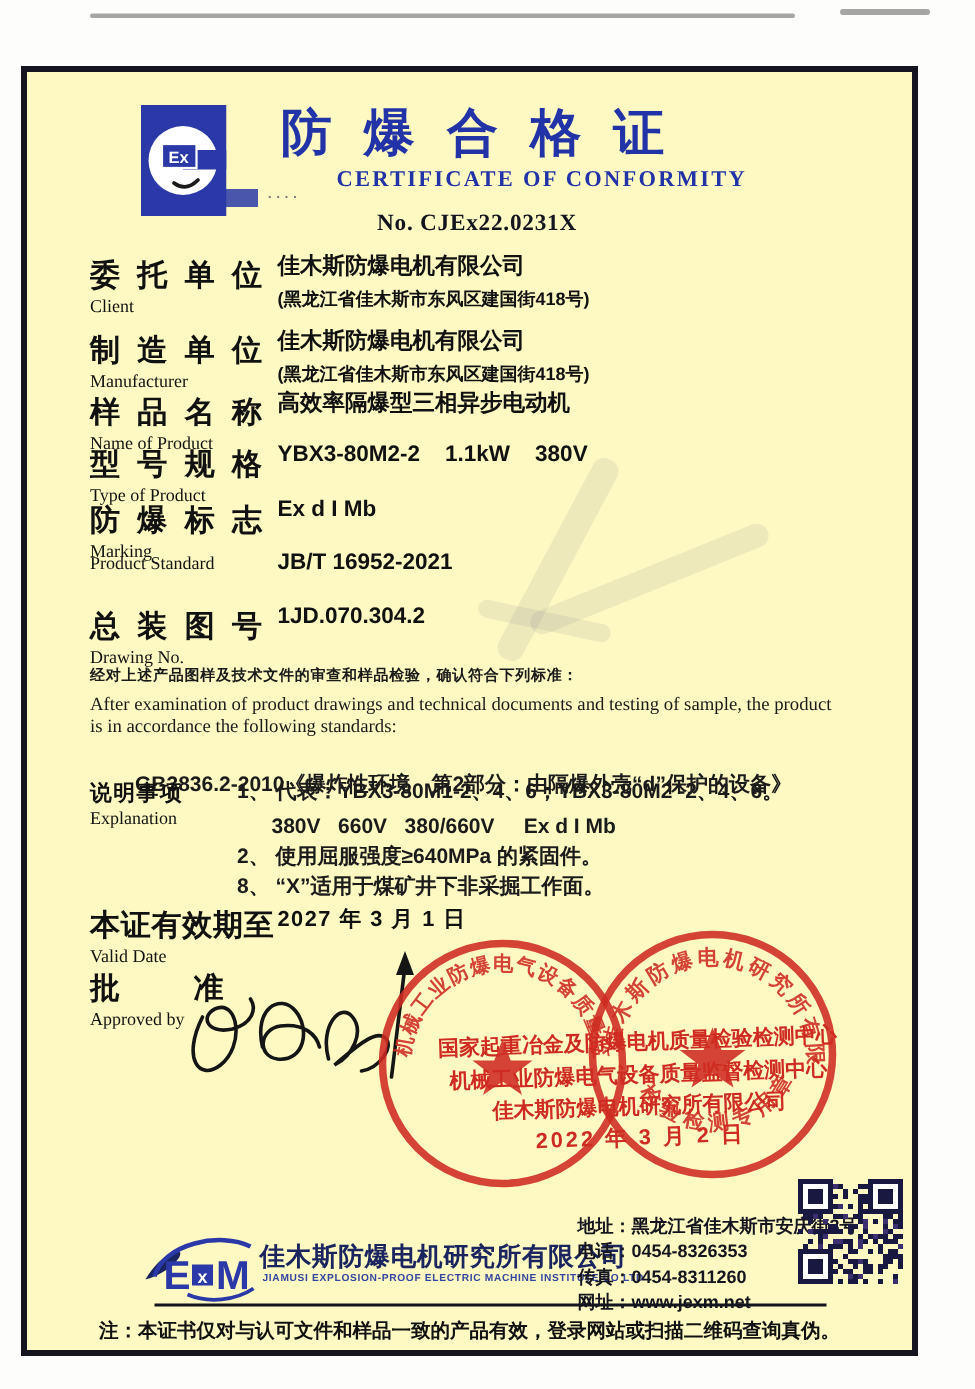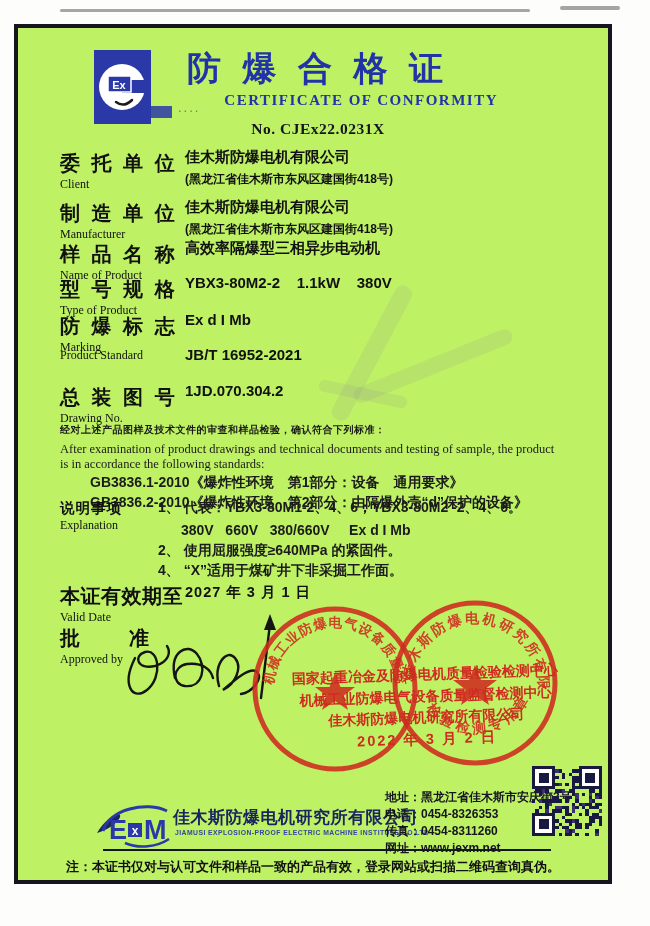--- a/index.html
+++ b/index.html
@@ -1,19 +1,19 @@
 <!DOCTYPE html>
 <html><head>
 <meta charset="utf-8">
 <style>
   html,body{margin:0;padding:0;background:#ffffff;}
   .page{position:relative;width:650px;height:926px;background:#fdfdfb;overflow:hidden;
         font-family:"Liberation Sans",sans-serif;color:#1b1b1b;}
   .scan-smudge{position:absolute;background:#3a3a3a;opacity:.45;border-radius:2px;}
-  .frame{position:absolute;left:14px;top:24px;width:590px;height:852px;border:4px solid #15151f;background:#bef264;}
+  .frame{position:absolute;left:14px;top:44px;width:590px;height:852px;border:4px solid #15151f;background:#fef9c3;}
   
   .logo{position:absolute;left:76px;top:22px;}
   .title{position:absolute;left:120px;top:18px;width:360px;text-align:center;
          font-size:34px;font-weight:bold;color:#2233a8;letter-spacing:6px;}
   .subtitle{position:absolute;left:120px;top:64px;width:360px;text-align:right;
          font-family:"Liberation Serif",serif;font-weight:bold;font-size:15px;color:#2233a8;letter-spacing:1.5px;}
   .certno{position:absolute;left:120px;top:92px;width:360px;text-align:center;
          font-family:"Liberation Serif",serif;font-weight:600;font-size:15.5px;color:#15151f;letter-spacing:.5px;}
   .logo-artifact{position:absolute;left:132px;top:78px;width:22px;height:12px;background:#2a3aa8;opacity:.85;}
   .logo-dots{position:absolute;left:160px;top:72px;color:#777;font-size:13px;letter-spacing:2px;}
@@ -111,31 +111,30 @@
     </div>
     <div class="val" style="top:354px">1JD.070.304.2</div>
 
     <div class="diag" style="left:345px;top:250px;width:18px;height:150px;transform:rotate(28deg);"></div>
     <div class="diag" style="left:330px;top:330px;width:170px;height:16px;transform:rotate(-22deg);"></div>
     <div class="diag" style="left:300px;top:360px;width:90px;height:12px;transform:rotate(12deg);"></div>
 
     <div class="stmt-zh">经对上述产品图样及技术文件的审查和样品检验，确认符合下列标准：</div>
     <div class="stmt-en" style="top:414px">After examination of product drawings and technical documents and testing of sample, the product</div>
     <div class="stmt-en" style="top:429px">is in accordance the following standards:</div>
-    <div class="std" style="top:446px">GB3836.1-2010《爆炸性环境　第1部分：设备　通用要求》</div>
     <div class="std" style="top:466px">GB3836.2-2010《爆炸性环境　第2部分：由隔爆外壳“d”保护的设备》</div>
 
     <div class="lbl" style="top:471px;width:120px;">
       <div class="zh" style="letter-spacing:1px;font-size:14.5px;">说明事项</div>
       <div class="en">Explanation</div>
     </div>
     <div class="expl-item" style="left:140px;top:471px">1、 代表：YBX3-80M1-2、4、6；YBX3-80M2 -2、4、6。</div>
     <div class="expl-item" style="left:163px;top:494px">380V   660V   380/660V     Ex d I Mb</div>
     <div class="expl-item" style="left:140px;top:514px">2、 使用屈服强度≥640MPa 的紧固件。</div>
-    <div class="expl-item" style="left:140px;top:534px">4、 “X”适用于煤矿井下非采掘工作面。</div>
+    <div class="expl-item" style="left:140px;top:534px">8、 “X”适用于煤矿井下非采掘工作面。</div>
 
     <div class="lbl" style="top:555px;width:140px;">
       <div class="zh" style="letter-spacing:.5px;">本证有效期至</div>
       <div class="en">Valid Date</div>
     </div>
     <div class="val" style="top:555px;font-size:14.5px;letter-spacing:1px;">2027 年 3 月 1 日</div>
 
     <div class="lbl" style="top:597px;width:140px;">
       <div class="zh">批　　准</div>
       <div class="en">Approved by</div>

